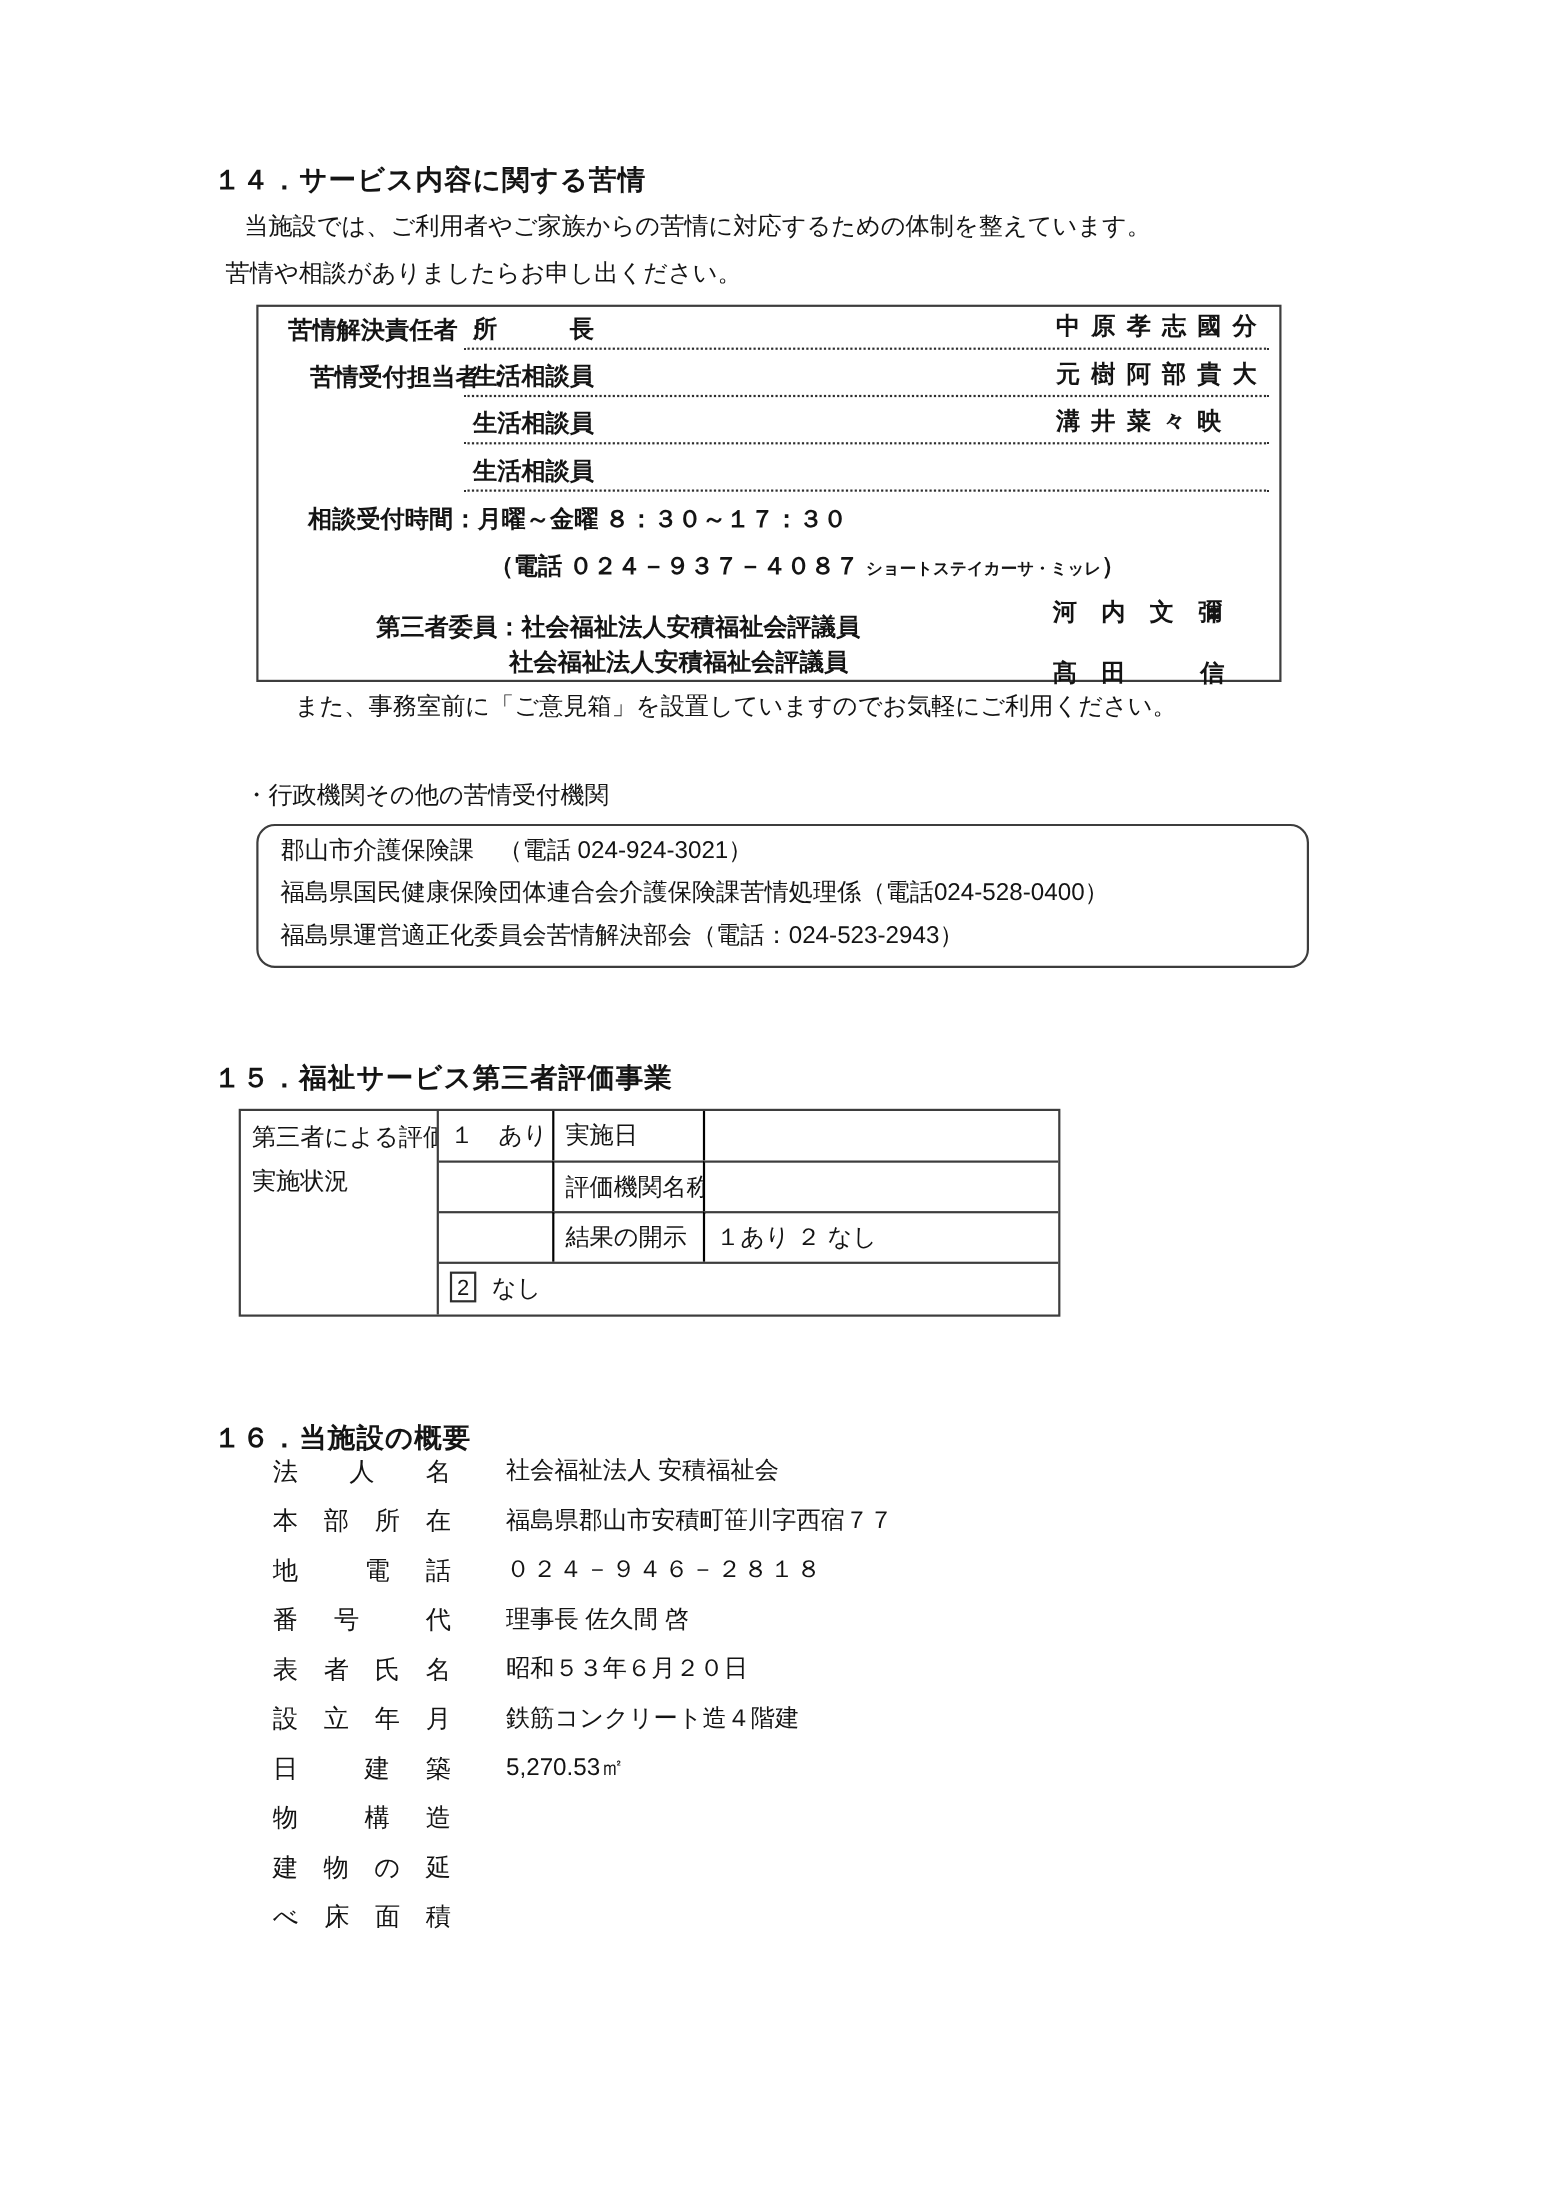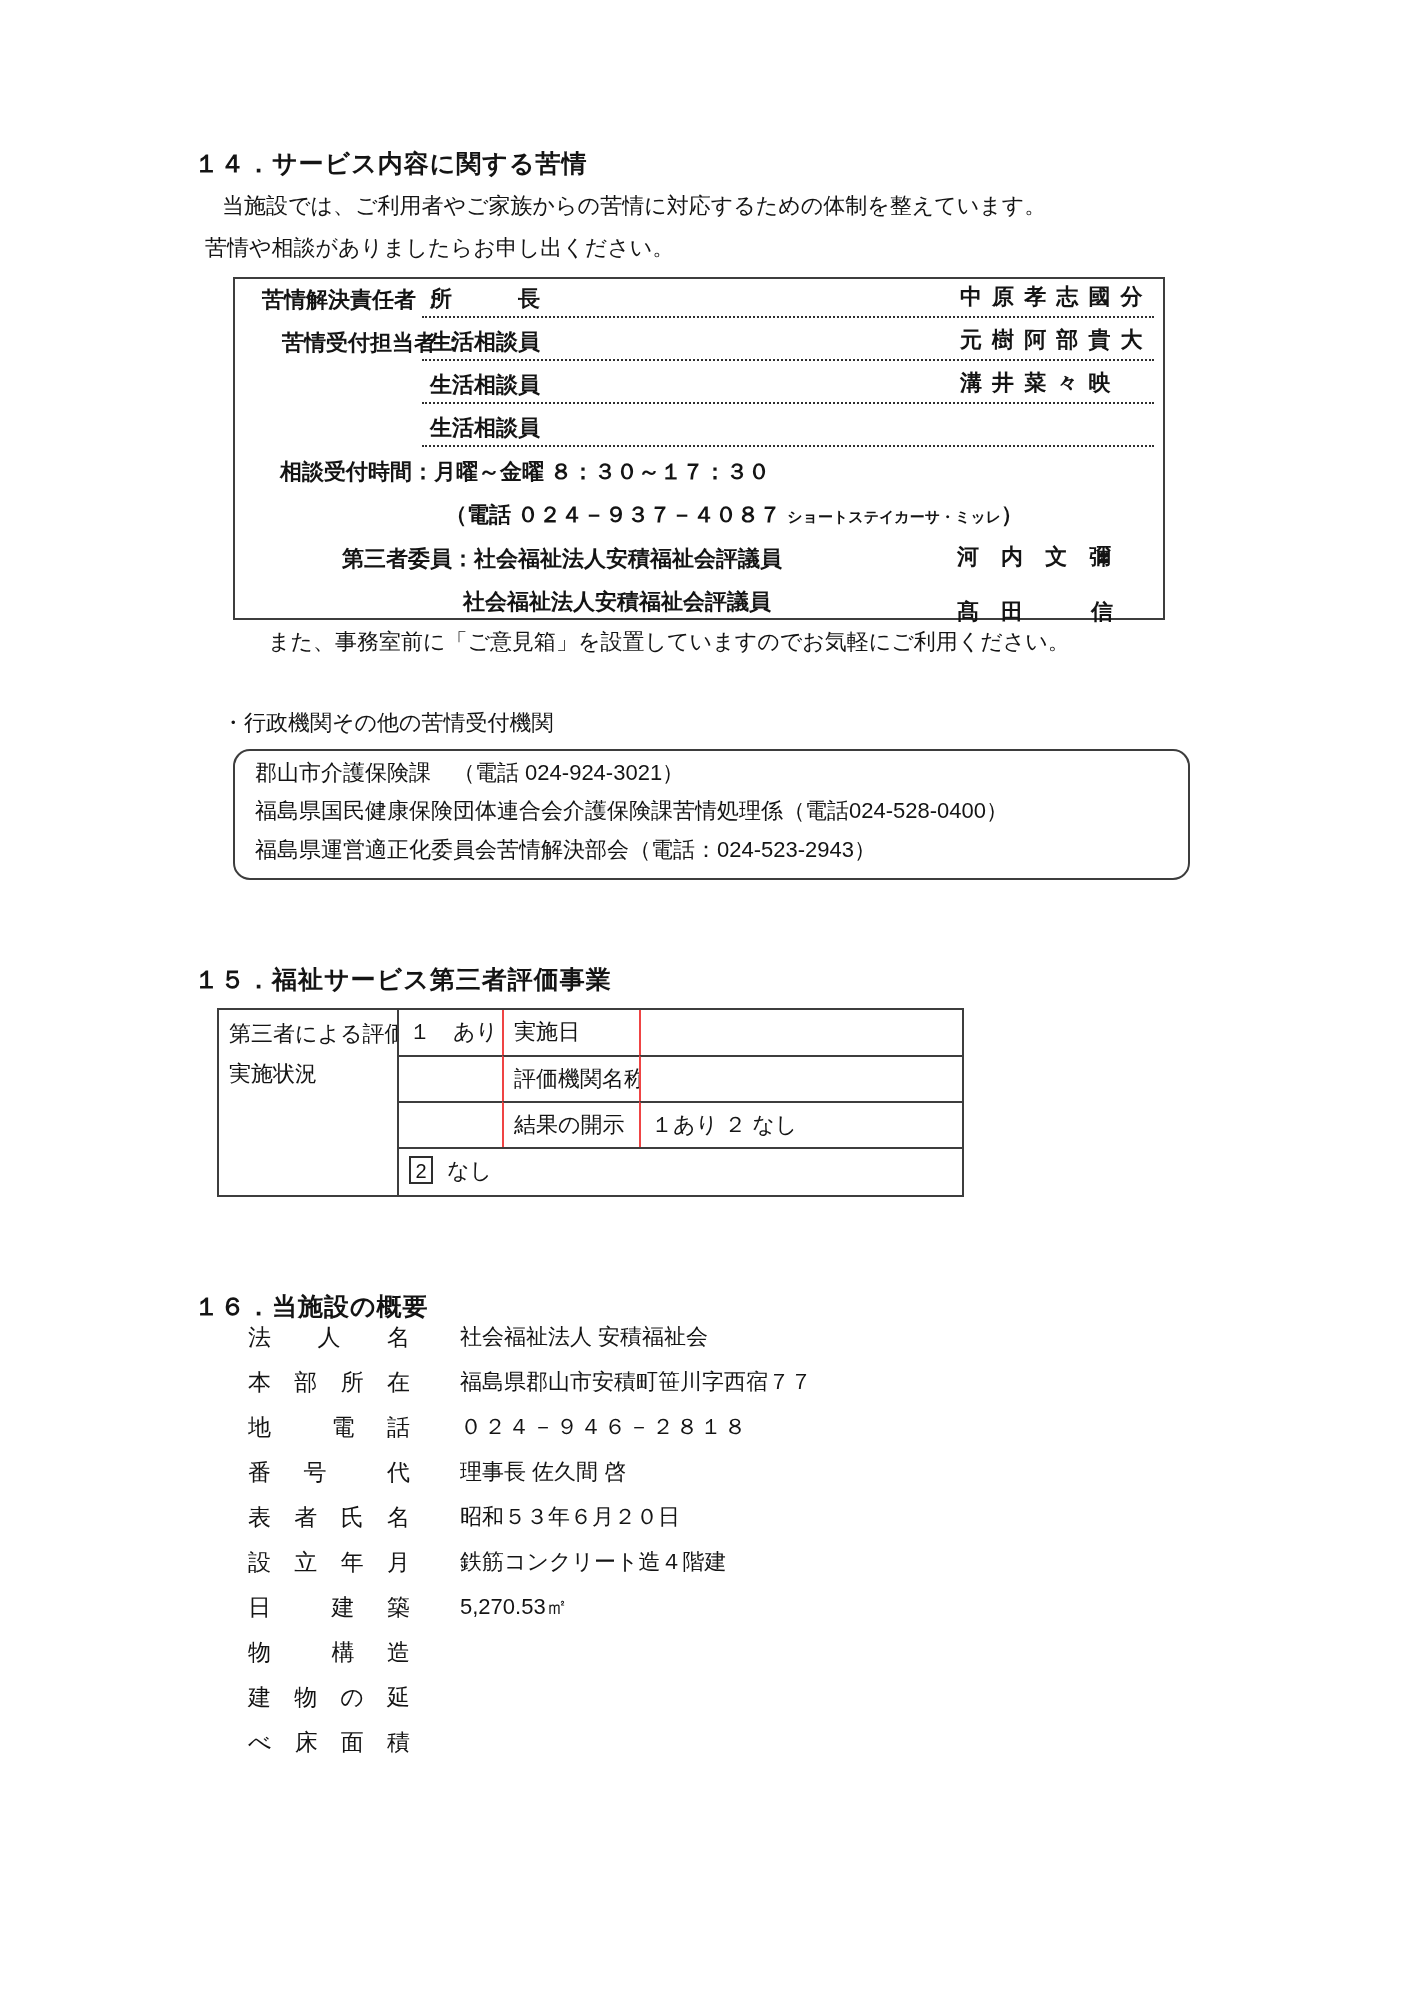--- a/index.html
+++ b/index.html
@@ -31,21 +31,21 @@
     position:absolute;left:217px;top:1008px;
     display:grid;
     grid-template-columns:180px 103px 137px 323px;
     grid-template-rows:45px 46px 46px 48px;
     border:2px solid #3d3d3d;box-sizing:border-box;
     font-size:22px;
   }
   .t15 > div{box-sizing:border-box;padding:7px 8px 0 10px;white-space:nowrap;overflow:hidden;}
   .t15 .leftcell{grid-column:1;grid-row:1/5;border-right:2px solid #3d3d3d;line-height:40px;padding-top:4px;}
   .t15 .bt{border-top:2px solid #3d3d3d;}
-  .t15 .bl{border-left:2px solid #ef4444;}
+  .t15 .bl{border-left:2px solid #000000;}
   .t15 .spanrow{grid-column:2/5;}
   .numbox{
     display:inline-block;border:2px solid #2e2e2e;
     width:24px;height:28px;line-height:26px;text-align:center;
     font-size:20px;margin-right:14px;box-sizing:border-box;vertical-align:top;
   }
   
   .s16row{position:absolute;height:36px;}
   .s16label{
     position:absolute;left:248px;width:162px;
@@ -84,21 +84,21 @@
     </div>
 
     <div class="fieldrow" style="top:135px;">
       <span class="role">生活相談員</span>
     </div>
 
     <div class="rowlabel" style="left:45px;top:178px;">相談受付時間：月曜～金曜 ８：３０～１７：３０</div>
 
     <div class="rowlabel" style="left:210px;top:221px;"><span>（電話 ０２４－９３７－４０８７ </span><span class="smallkana">ショートステイカーサ・ミッレ</span><span>）</span></div>
 
-    <div class="rowlabel" style="left:107px;top:265px;text-align:right;">第三者委員：社会福祉法人安積福祉会評議員</div>
+    <div class="rowlabel" style="left:107px;top:276px;text-align:right;">第三者委員：社会福祉法人安積福祉会評議員</div>
     <div class="cname" style="top:263px;">河 内 文 彌</div>
     <div class="rowlabel" style="left:228px;top:308px;">社会福祉法人安積福祉会評議員</div>
     <div class="cname" style="top:318px;text-align:right;">髙 田　　信</div>
   </div>
 
   <div class="abs txt" style="left:268px;top:627px;">また、事務室前に「ご意見箱」を設置していますのでお気軽にご利用ください。</div>
 
   <div class="abs txt" style="left:222px;top:708px;">・行政機関その他の苦情受付機関</div>
 
   <div class="box" style="left:233px;top:749px;width:957px;height:131px;border-radius:17px;">

